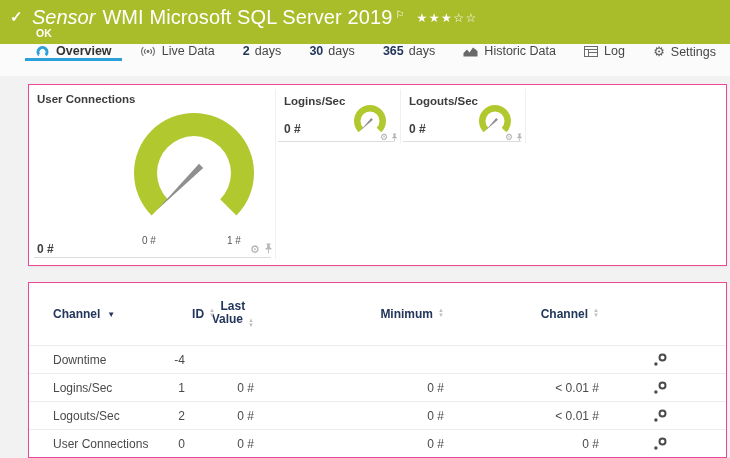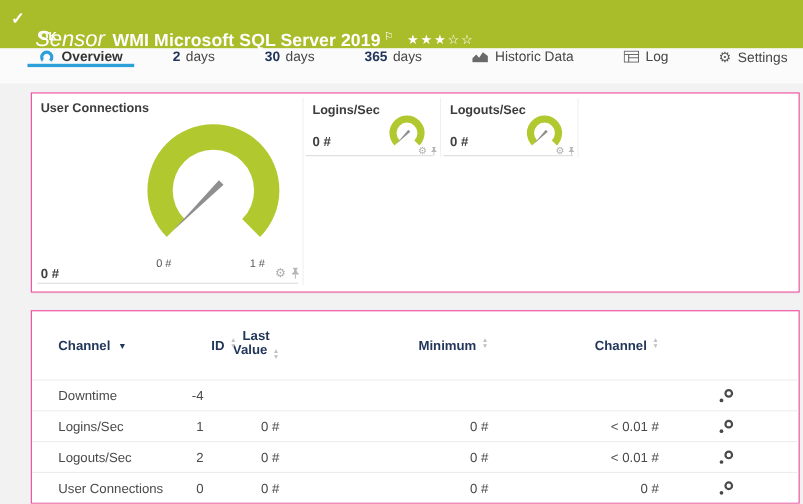--- a/index.html
+++ b/index.html
@@ -14,21 +14,21 @@
   .screen { position:absolute; inset:0; }
 
   
   .topbar {
     position:absolute; top:0; left:0; right:0; height:44px;
     background:#a9bd2b; color:#fff;
   }
   .chk { position:absolute; left:10px; top:8px; font-size:15px; font-weight:bold; }
   .title-line { position:absolute; left:32px; top:6px; display:flex; align-items:baseline; white-space:nowrap; }
   .kind { font-style:italic; font-size:20px; margin-right:7px; }
-  .s-title { font-weight:bold; font-size:16px; letter-spacing:0.1px;margin-top:23px; }
+  .s-title { font-weight:normal; font-size:20px; letter-spacing:0.1px; }
   .flag { font-size:10px; vertical-align:super; position:relative; top:-6px; margin-left:3px; }
   .stars { margin-left:12px; font-size:12px; letter-spacing:1.5px; position:relative; top:-2px; }
   .status-ok { position:absolute; left:36px; top:27px; font-size:10.5px; font-weight:bold; }
 
   
   .tabbar { position:absolute; top:44px; left:0; right:0; height:32px; background:#fbfbfb; }
   .tabs { position:absolute; top:0; left:25px; right:4px; height:32px;
           display:flex; justify-content:space-between; align-items:flex-start; }
   .tab { display:flex; align-items:center; gap:6px; padding:0 10px;
          font-size:12.5px; color:#474747; cursor:pointer; }
@@ -92,20 +92,27 @@
   <nav class="tabbar">
     <div class="tabs">
       <div class="tab active">
         <svg width="15" height="13" viewBox="0 0 15 13">
           <path d="M3.26,11.24 A6,6 0 1 1 11.74,11.24 L9.62,9.12 A3,3 0 1 0 5.38,9.12 Z" fill="#2d9fd9"></path>
           <line x1="7.5" y1="6.6" x2="4" y2="10.4" stroke="#fbfbfb" stroke-width="1.3"></line>
         </svg>
         <span class="tab-label">Overview</span>
       </div>
       <div class="tab">
+        <svg width="16" height="13" viewBox="0 0 16 13">
+          <circle cx="8" cy="6.5" r="1.4" fill="#6a6a6a"></circle>
+          <path d="M5.6,4.1 A3.4,3.4 0 0 0 5.6,8.9 M3.3,2.2 A6.2,6.2 0 0 0 3.3,10.8 M10.4,4.1 A3.4,3.4 0 0 1 10.4,8.9 M12.7,2.2 A6.2,6.2 0 0 1 12.7,10.8" stroke="#6a6a6a" stroke-width="1.1" fill="none"></path>
+        </svg>
+        <span class="tab-label">Live Data</span>
+      </div>
+      <div class="tab">
         <span class="num">2</span>
         <span class="tab-label">days</span>
       </div>
       <div class="tab">
         <span class="num">30</span>
         <span class="tab-label">days</span>
       </div>
       <div class="tab">
         <span class="num">365</span>
         <span class="tab-label">days</span>

